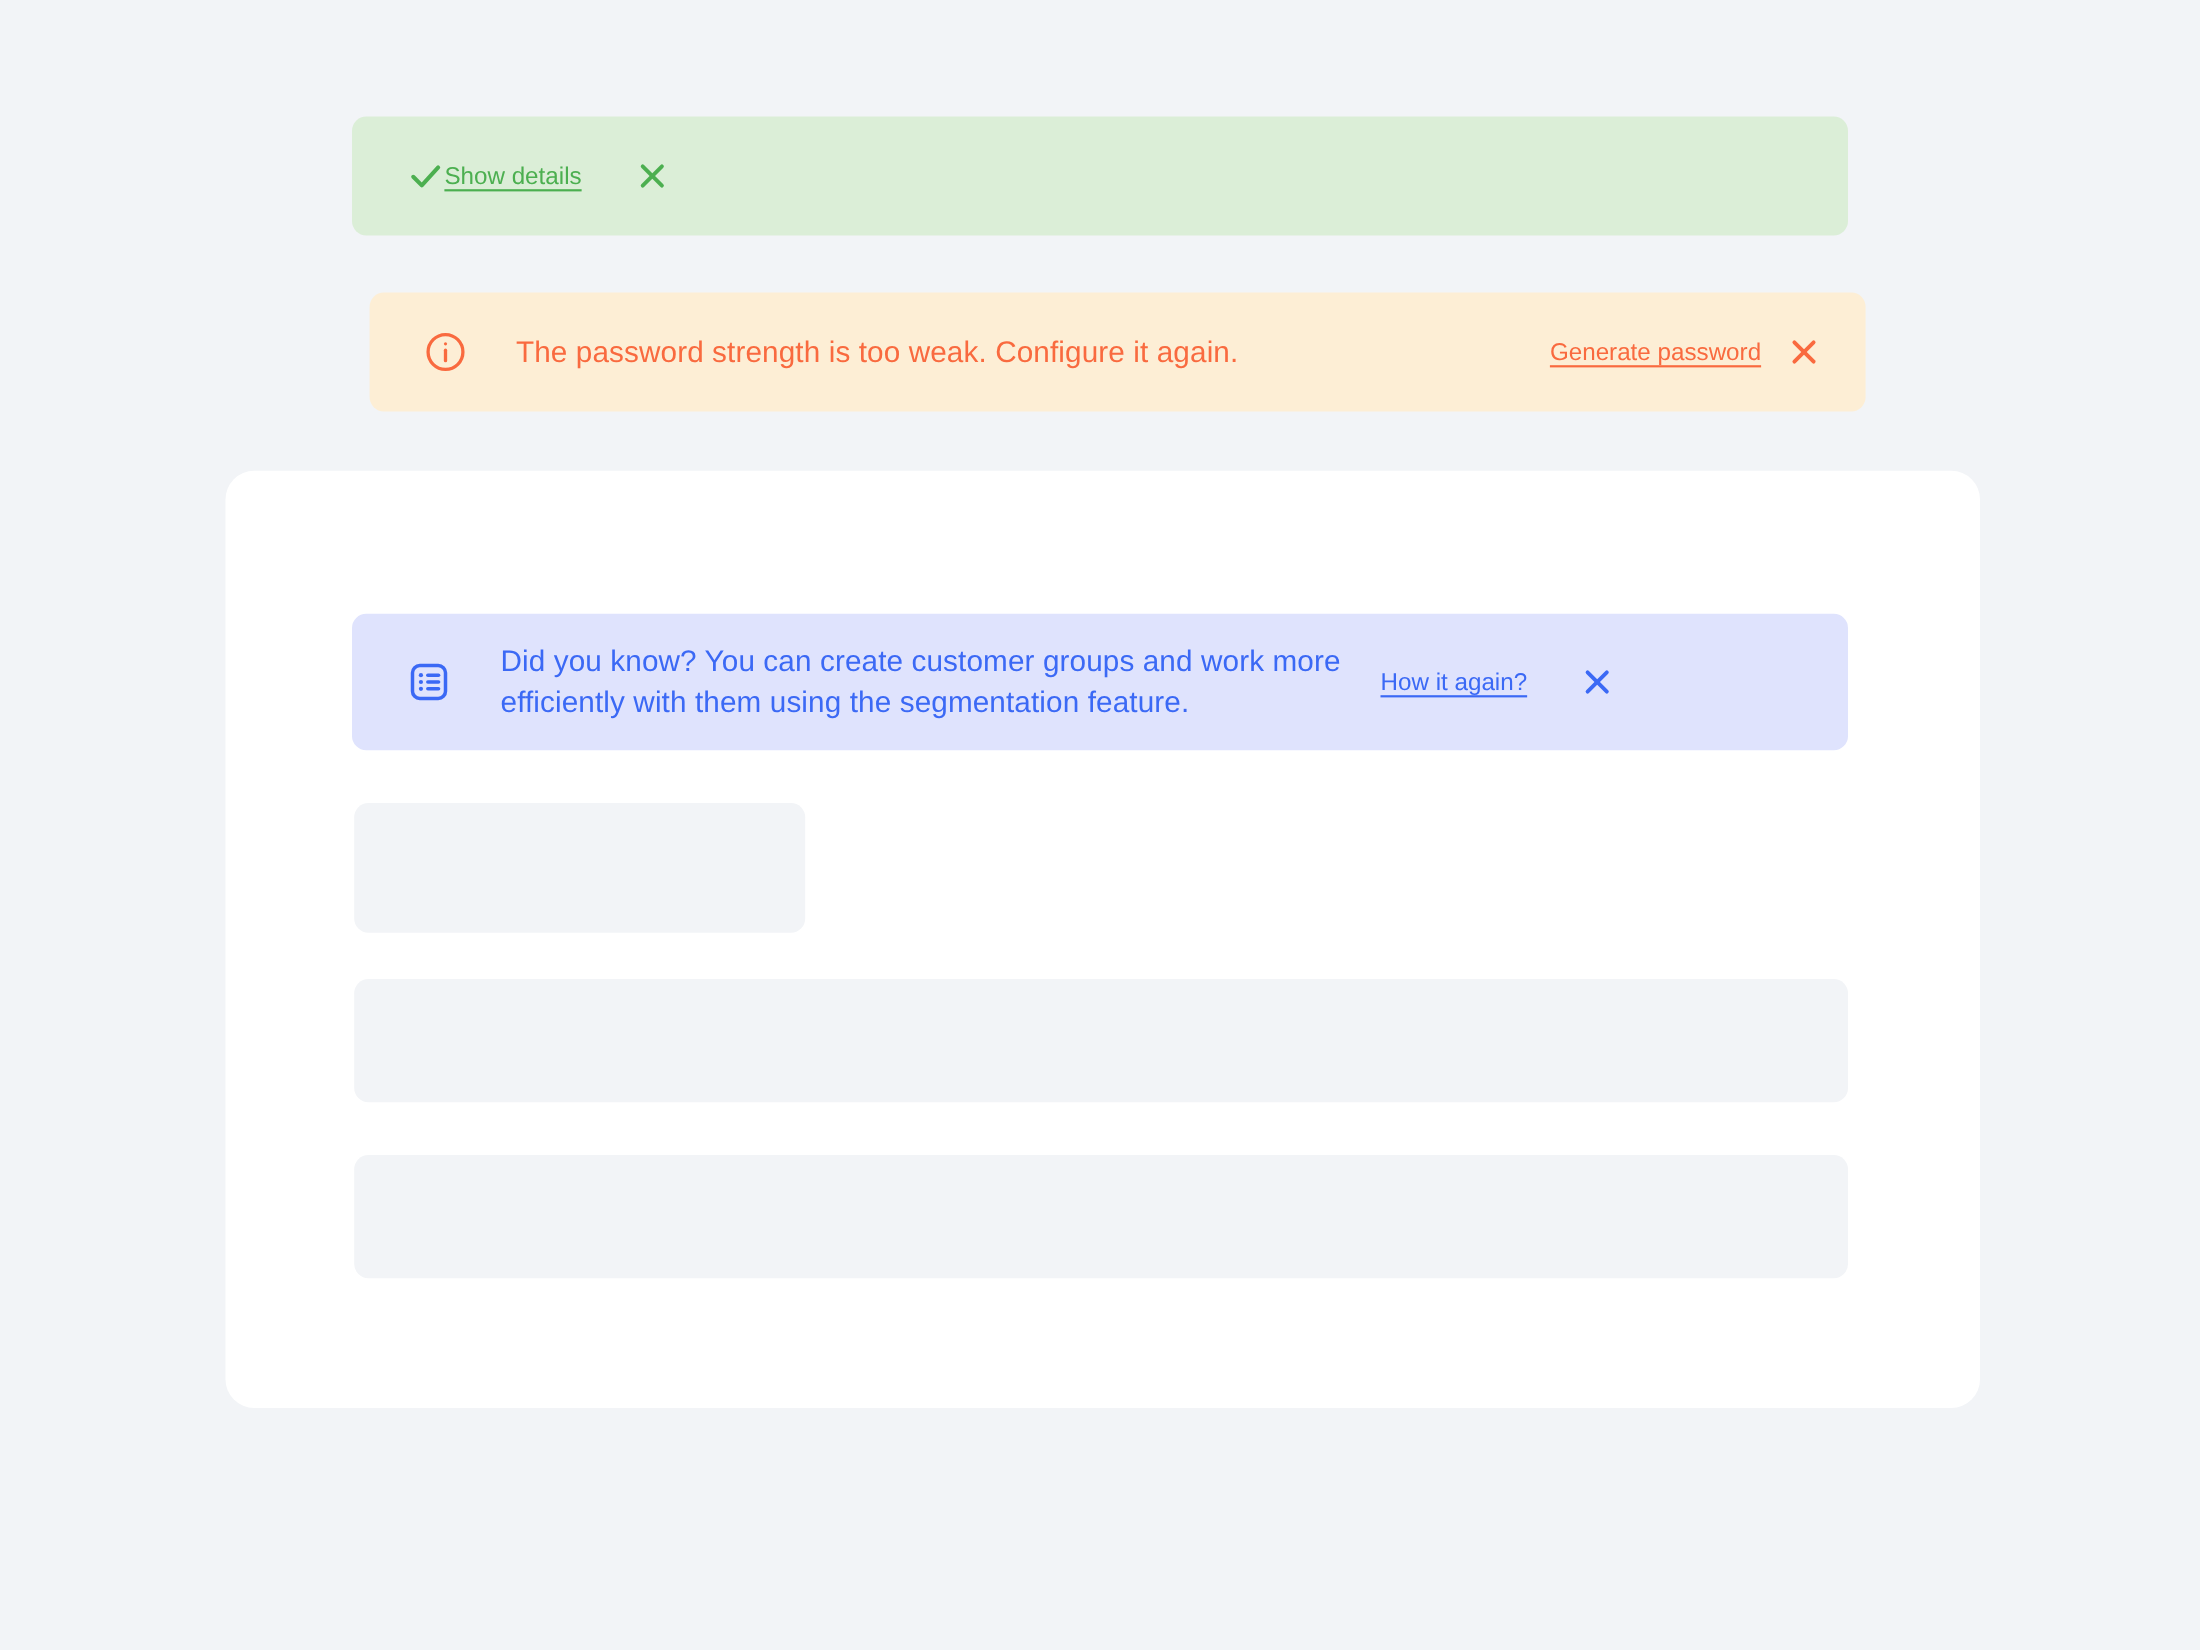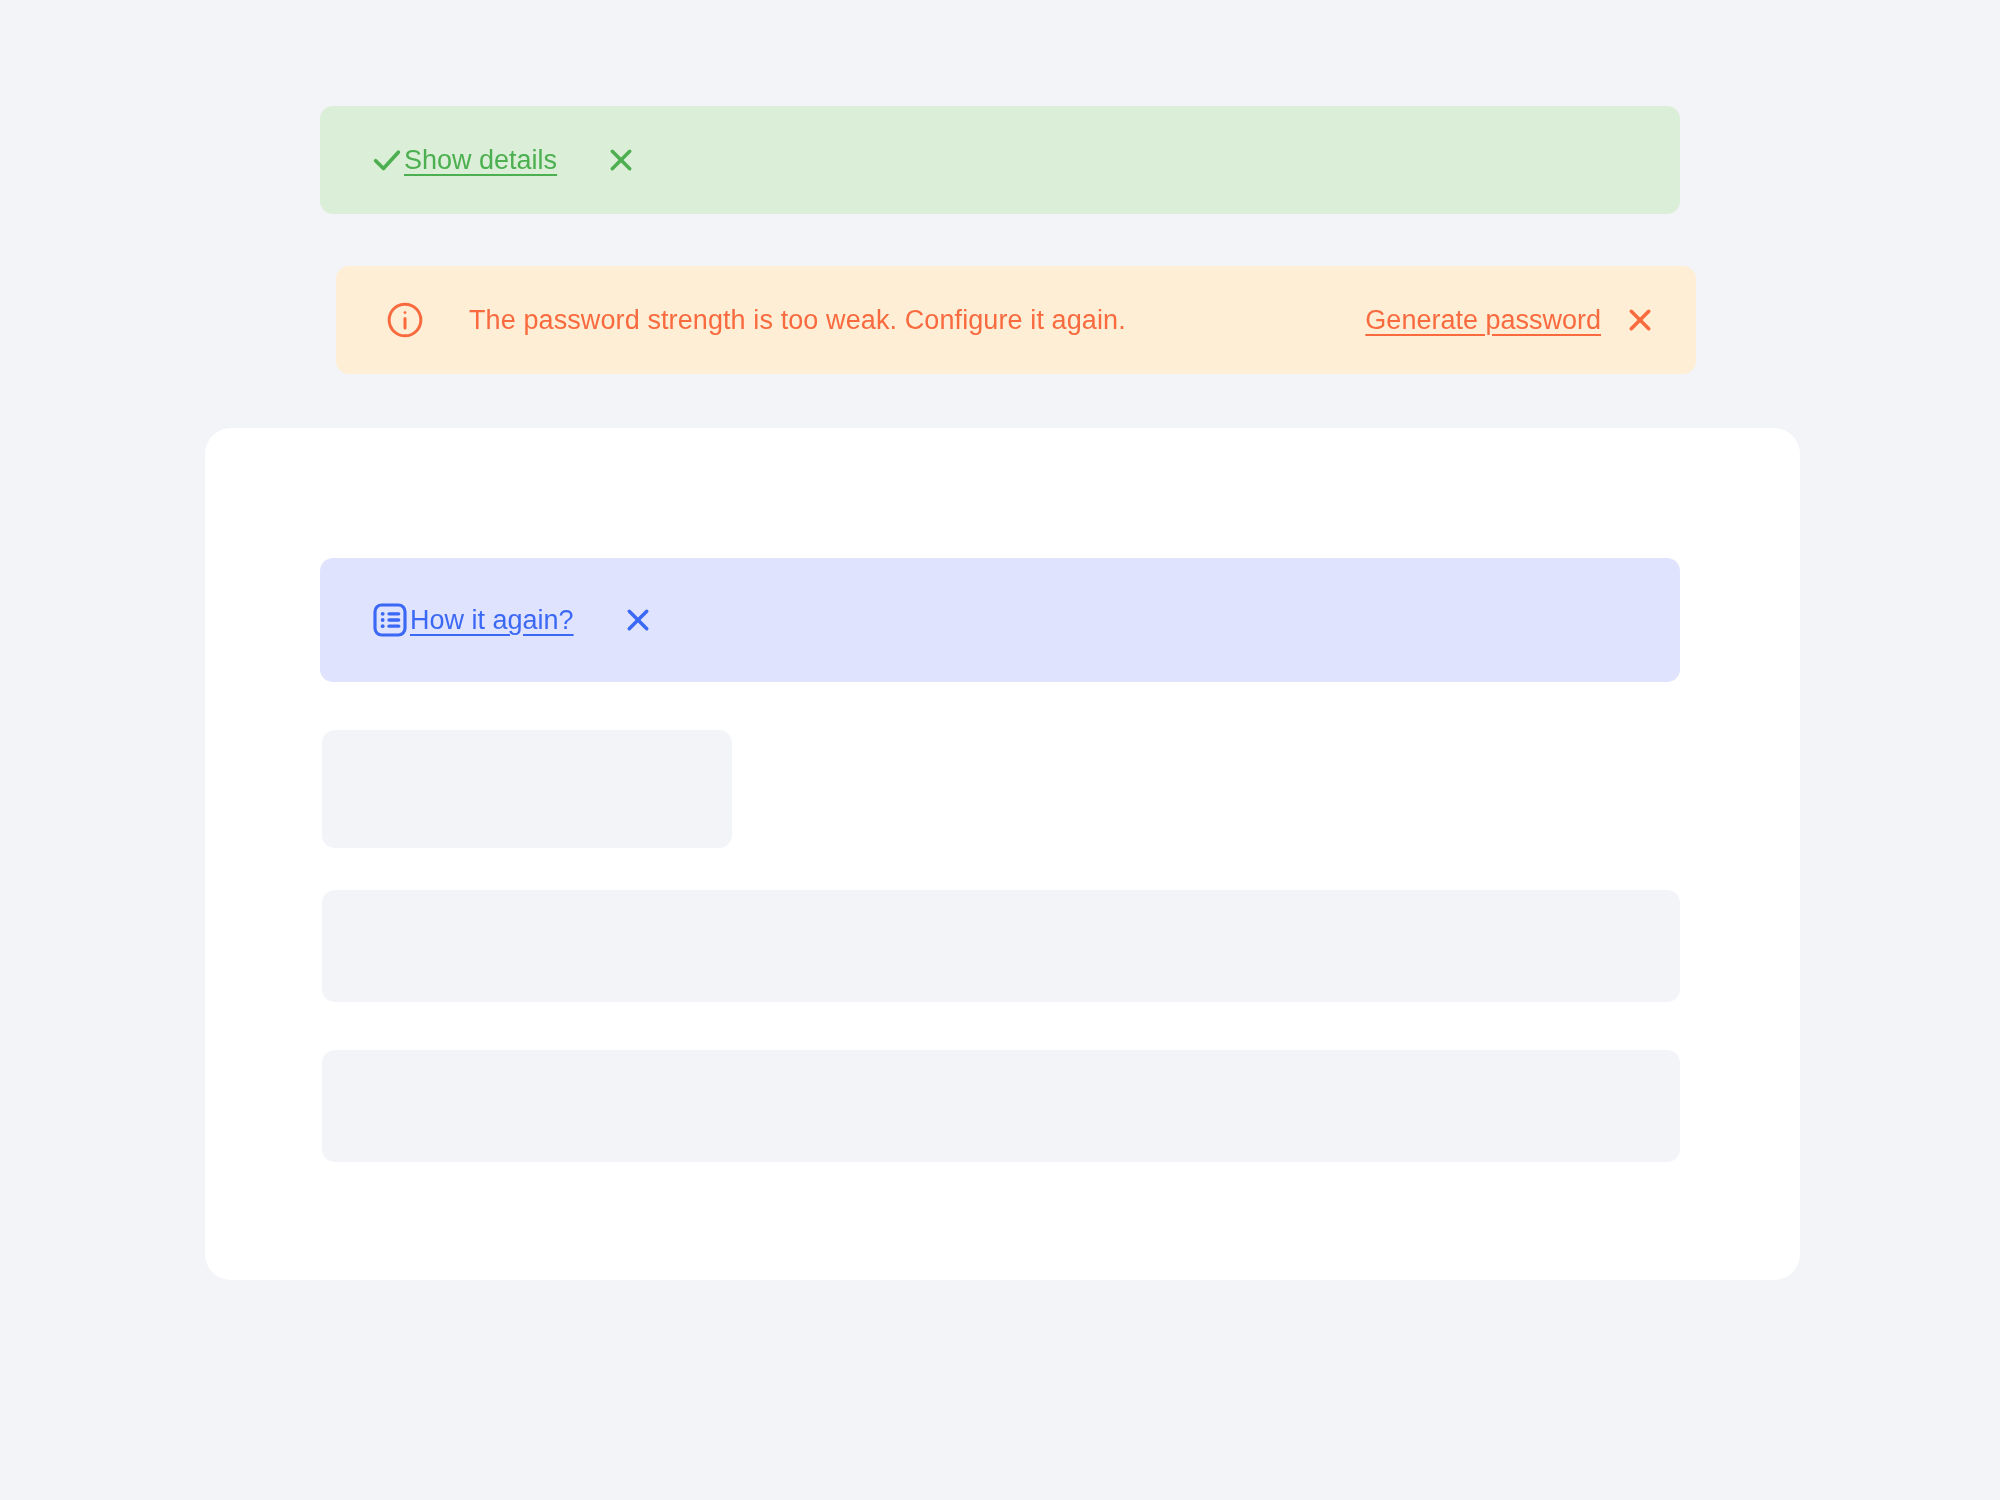--- a/index.html
+++ b/index.html
@@ -36,21 +36,21 @@
 
   .alert .alert-text {
     flex: 1 1 auto;
     font-size: 27px;
     line-height: 37px;
     letter-spacing: 0.1px;
   }
 
   .alert .alert-action {
     flex: 0 0 auto;
-    font-size: 27px;
+    font-size: 22px;
     line-height: 34px;
     text-decoration: underline;
     text-underline-offset: 5px;
     white-space: nowrap;
     cursor: pointer;
   }
 
   .alert .close-btn {
     flex: 0 0 auto;
     display: flex;
@@ -167,20 +167,21 @@
       <svg width="40" height="40" viewBox="0 0 24 24" fill="none" stroke="#3b69f5" stroke-width="1.9" stroke-linecap="round" stroke-linejoin="round">
         <rect x="3" y="3" width="18" height="18" rx="4"></rect>
         <circle cx="7.6" cy="8.3" r="1.15" fill="#3b69f5" stroke="none"></circle>
         <circle cx="7.6" cy="12" r="1.15" fill="#3b69f5" stroke="none"></circle>
         <circle cx="7.6" cy="15.7" r="1.15" fill="#3b69f5" stroke="none"></circle>
         <line x1="11.4" y1="8.3" x2="17.2" y2="8.3" stroke-width="2"></line>
         <line x1="11.4" y1="12" x2="17.2" y2="12" stroke-width="2"></line>
         <line x1="11.4" y1="15.7" x2="17.2" y2="15.7" stroke-width="2"></line>
       </svg>
     </span>
+    <span class="alert-text">Did you know? You can create customer groups and work more efficiently with them using the segmentation feature.</span>
     <span class="alert-action">How it again?</span>
     <span class="close-btn">
       <svg width="30" height="30" viewBox="0 0 24 24" fill="none" stroke="#3b69f5" stroke-width="2.8" stroke-linecap="round">
         <line x1="5" y1="5" x2="19" y2="19"></line>
         <line x1="19" y1="5" x2="5" y2="19"></line>
       </svg>
     </span>
   </div>
 
   <div class="skeleton" id="skeleton-1"></div>

